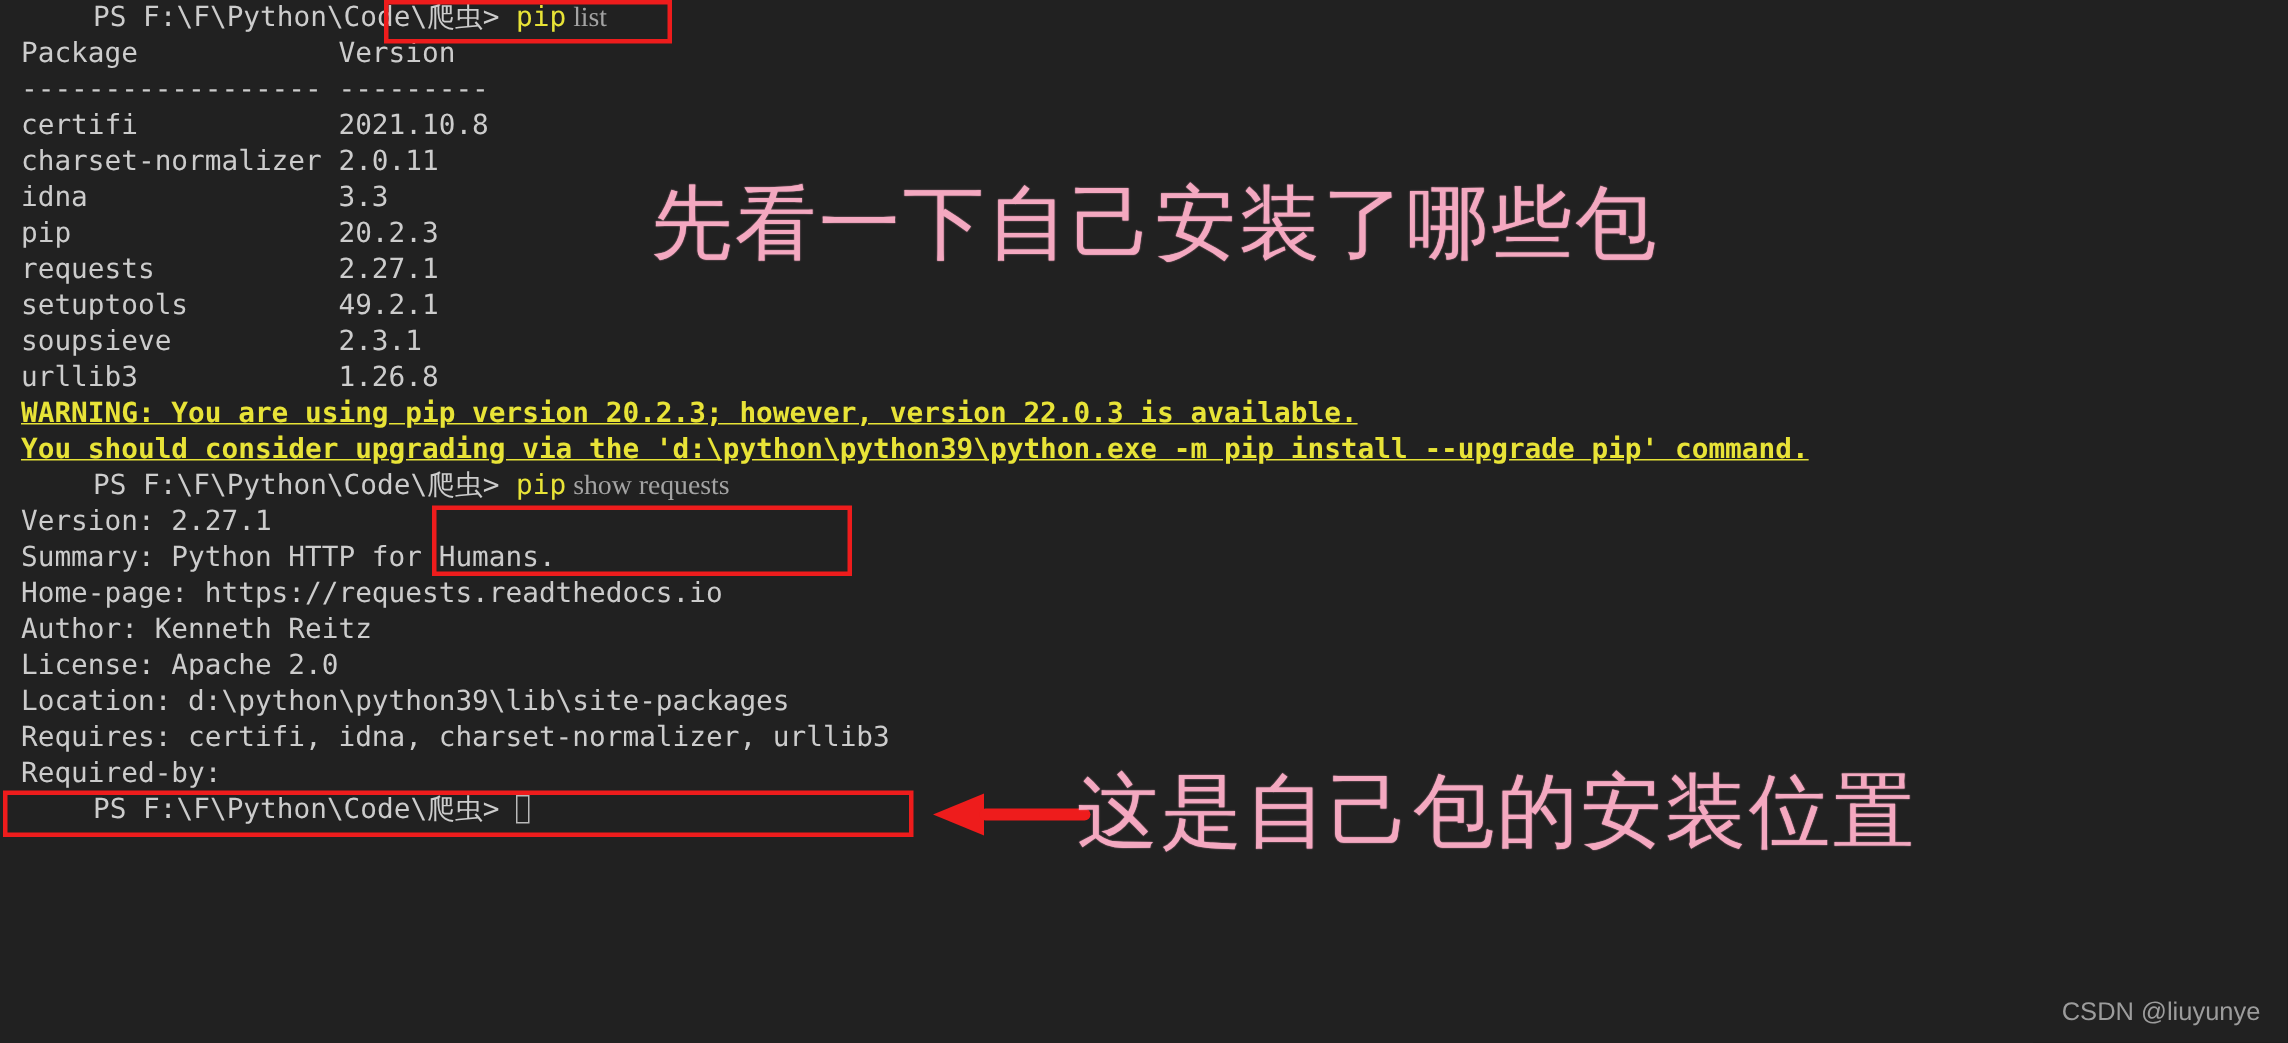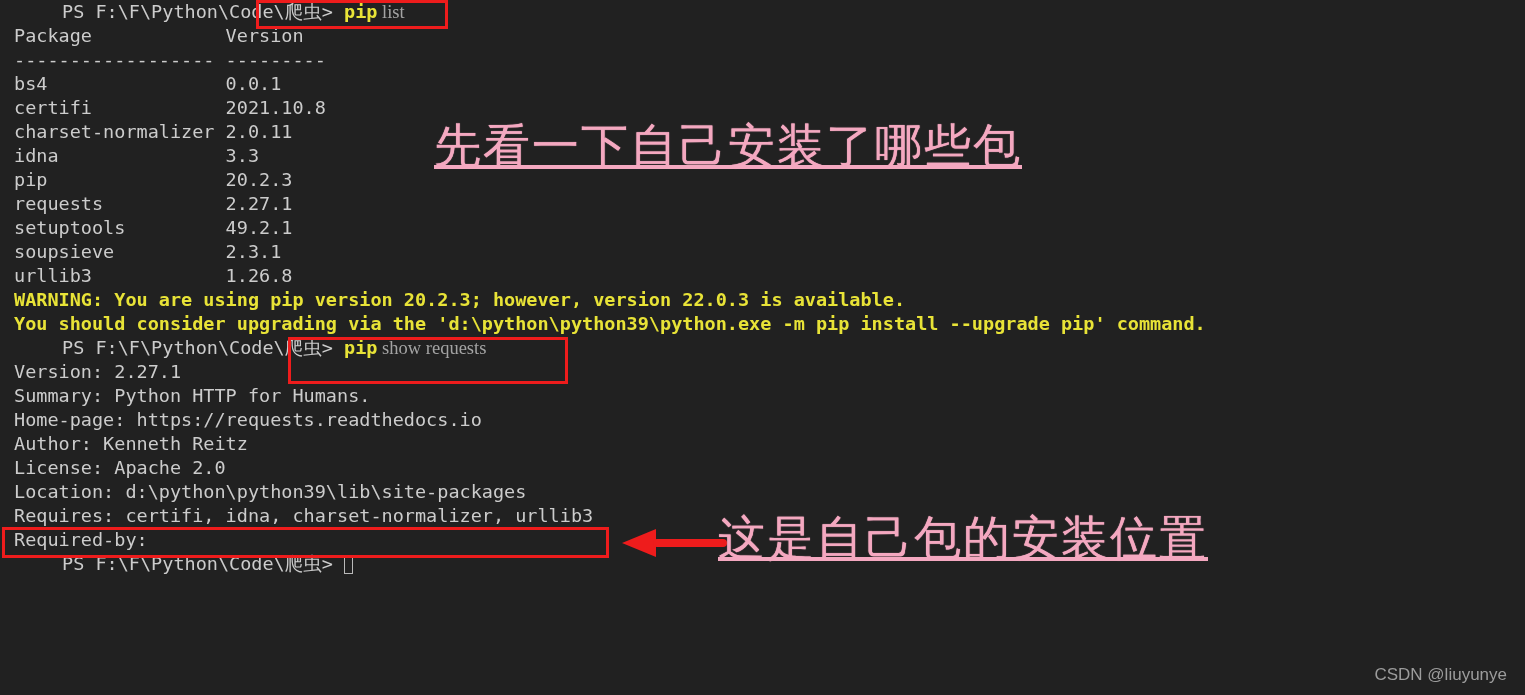--- a/index.html
+++ b/index.html
@@ -25,22 +25,22 @@
   }
   .line {
     height: 24px;
     line-height: 24px;
     font-size: 18.5px;
     letter-spacing: 0px;
     white-space: pre;
     color: #cccccc;
     font-family: "DejaVu Sans Mono", "Liberation Mono", monospace;
   }
-  .line .cmd        { color: #e8e337; font-weight: bold; }
-  .line .warn       { color: #e8e337; font-weight: bold; }
+  .line .cmd        { color: #e8e337; font-weight: normal; }
+  .line .warn       { color: #e8e337; font-weight: bold; text-decoration: underline; }
   .line .plain      { color: #a3a3a3; font-family: Liberation Serif, serif; }
   .line .prompt     { color: #cccccc; margin-left: 48px; }
   .cursor {
     display: inline-block;
     width: 9px;
     height: 19px;
     border: 1.5px solid #b9b9b9;
     vertical-align: -4px;
     box-sizing: border-box;
   }
@@ -63,26 +63,25 @@
     top: 527px;
     width: 110px;
     height: 32px;
   }
 
   
   .anno {
     position: absolute;
     color: #f4a8c0;
     font-family: "DejaVu Serif", "Liberation Serif", serif;
-    font-size: 47px;
+    font-size: 54px;
     line-height: 1;
     white-space: nowrap;
     letter-spacing: 2px;
     text-shadow: 0 0 1px #f4a8c0;
-    text-decoration: underline;
   }
   #anno-top    { left: 434px;  top: 122px; }
   #anno-bottom { left: 718px;  top: 514px; text-align: right; }
 
   
   #watermark {
     position: absolute;
     right: 18px;
     bottom: 10px;
     color: #9c9c9c;
@@ -96,21 +95,20 @@
 <body>
 
 <div id="screen">
 
   <div class="term">
 
     <div class="line"><span class="prompt">PS F:\F\Python\Code\爬虫&gt; </span><span class="cmd">pip</span><span class="plain"> list</span></div>
 
     <div class="line">Package            Version</div>
     <div class="line">------------------ ---------</div>
-    <div class="line">bs4                0.0.1</div>
     <div class="line">certifi            2021.10.8</div>
     <div class="line">charset-normalizer 2.0.11</div>
     <div class="line">idna               3.3</div>
     <div class="line">pip                20.2.3</div>
     <div class="line">requests           2.27.1</div>
     <div class="line">setuptools         49.2.1</div>
     <div class="line">soupsieve          2.3.1</div>
     <div class="line">urllib3            1.26.8</div>
 
     <div class="line"><span class="warn">WARNING: You are using pip version 20.2.3; however, version 22.0.3 is available.</span></div>

